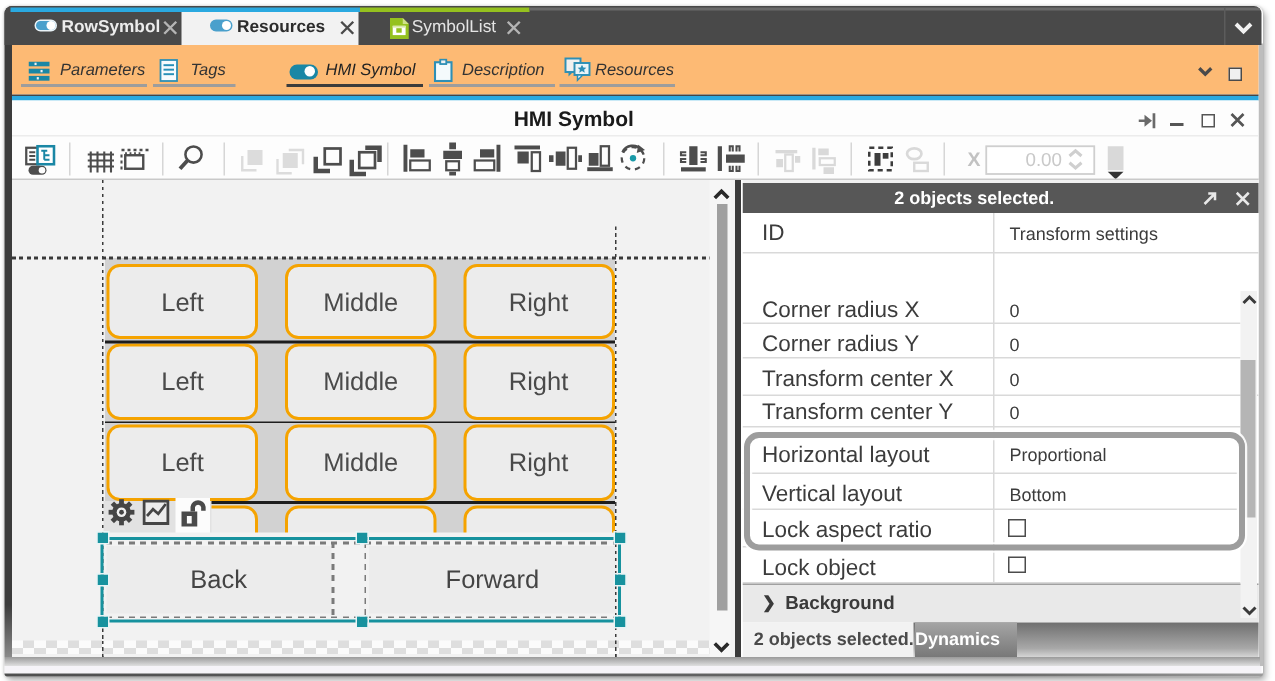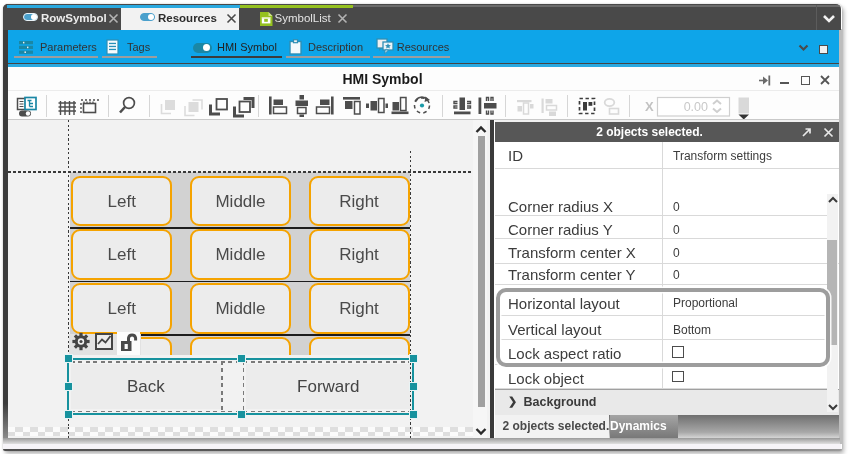--- a/index.html
+++ b/index.html
@@ -50,21 +50,21 @@
   <svg class="abs" style="left:334px;top:9px;" width="11" height="11" viewBox="0 0 11 11">
       <path d="M1.5 1.5 L9.5 9.5 M9.5 1.5 L1.5 9.5" stroke="#b4b4b4" stroke-width="1.6"></path>
     </svg>
 
   <div class="abs" style="left:813px;top:1px;width:1px;height:25px;background:#5c5c5c;"></div>
   <svg class="abs" style="left:819px;top:10px;" width="14" height="10" viewBox="0 0 14 10">
       <path d="M2 2 L7 7 L12 2" stroke="#f2f2f2" stroke-width="2.6" fill="none"></path>
     </svg>
 </div>
 
-<div class="abs" style="left:8px;top:29.5px;width:831px;height:33.5px;background:#0ea5e9;">
+<div class="abs" style="left:8px;top:29.5px;width:831px;height:33.5px;background:#fdba74;font-style:italic;">
 
   <svg class="abs" style="left:11px;top:11px;" width="16" height="13" viewBox="0 0 16 13">
     <rect x="0" y="0" width="14" height="3.2" fill="#1a87a5"></rect>
       <rect x="4" y="0.8" width="1.4" height="1.6" fill="#f0f0f0"></rect>
     <rect x="0" y="4.8" width="14" height="3.2" fill="#1a87a5"></rect>
       <rect x="8" y="5.6" width="1.4" height="1.6" fill="#f0f0f0"></rect>
     <rect x="0" y="9.6" width="14" height="3.2" fill="#1a87a5"></rect>
       <rect x="5.5" y="10.4" width="1.4" height="1.6" fill="#f0f0f0"></rect>
   </svg>
   <div class="abs" style="left:32px;top:11px;font-size:11px;color:#333;">Parameters</div>

